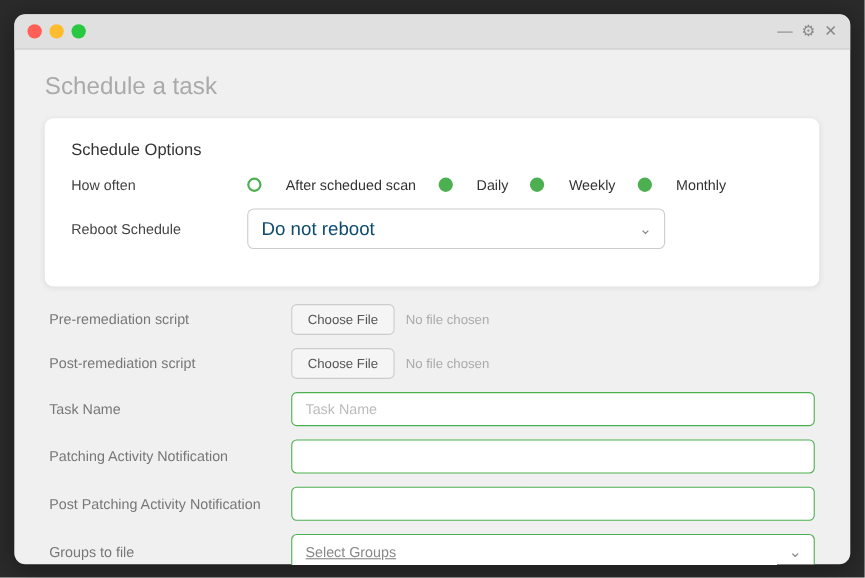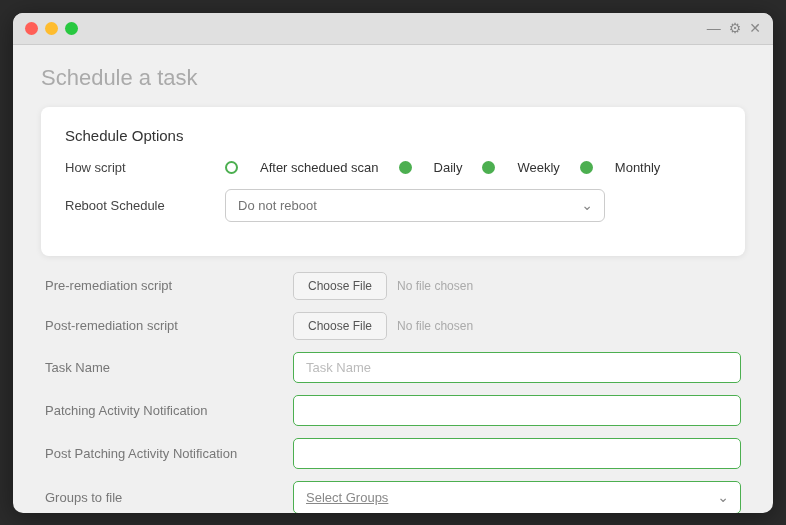--- a/index.html
+++ b/index.html
@@ -115,43 +115,42 @@
     .select-wrapper {
       position: relative;
       width: 380px;
     }
     .select-wrapper select {
       width: 100%;
       padding: 8px 36px 8px 12px;
       border: 1px solid #ccc;
       border-radius: 6px;
       background: #fff;
-      font-size: 13px;
-      color: #737373;
+      font-size: 17px;
+      color: #0c4a6e;
       appearance: none;
       cursor: pointer;
       outline: none;
     }
     .select-chevron {
       position: absolute;
       right: 12px;
       top: 50%;
       transform: translateY(-50%);
       color: #888;
       pointer-events: none;
       font-size: 14px;
     }
     .form-section {
       padding: 0 4px;
     }
     .form-row {
       display: flex;
       align-items: center;
       margin-bottom: 12px;
-      gap: 28px;
     }
     .form-label {
       width: 220px;
       font-size: 13px;
       color: #777;
       font-weight: 400;
     }
     .form-control-wrapper {
       flex: 1;
       display: flex;
@@ -243,21 +242,21 @@
     </div>
   </div>
 
   <div class="content">
     <div class="page-title">Schedule a task</div>
 
     <div class="schedule-card">
       <div class="card-title">Schedule Options</div>
 
       <div class="schedule-row">
-        <div class="row-label">How script</div>
+        <div class="row-label">How often</div>
         <div class="radio-group">
 
           <label class="radio-item">
             <span class="radio-dot-outline"></span>
             <span>After schedued scan</span>
           </label>
           <label class="radio-item">
             <span class="radio-dot-green"></span>
             <span>Daily</span>
           </label>

